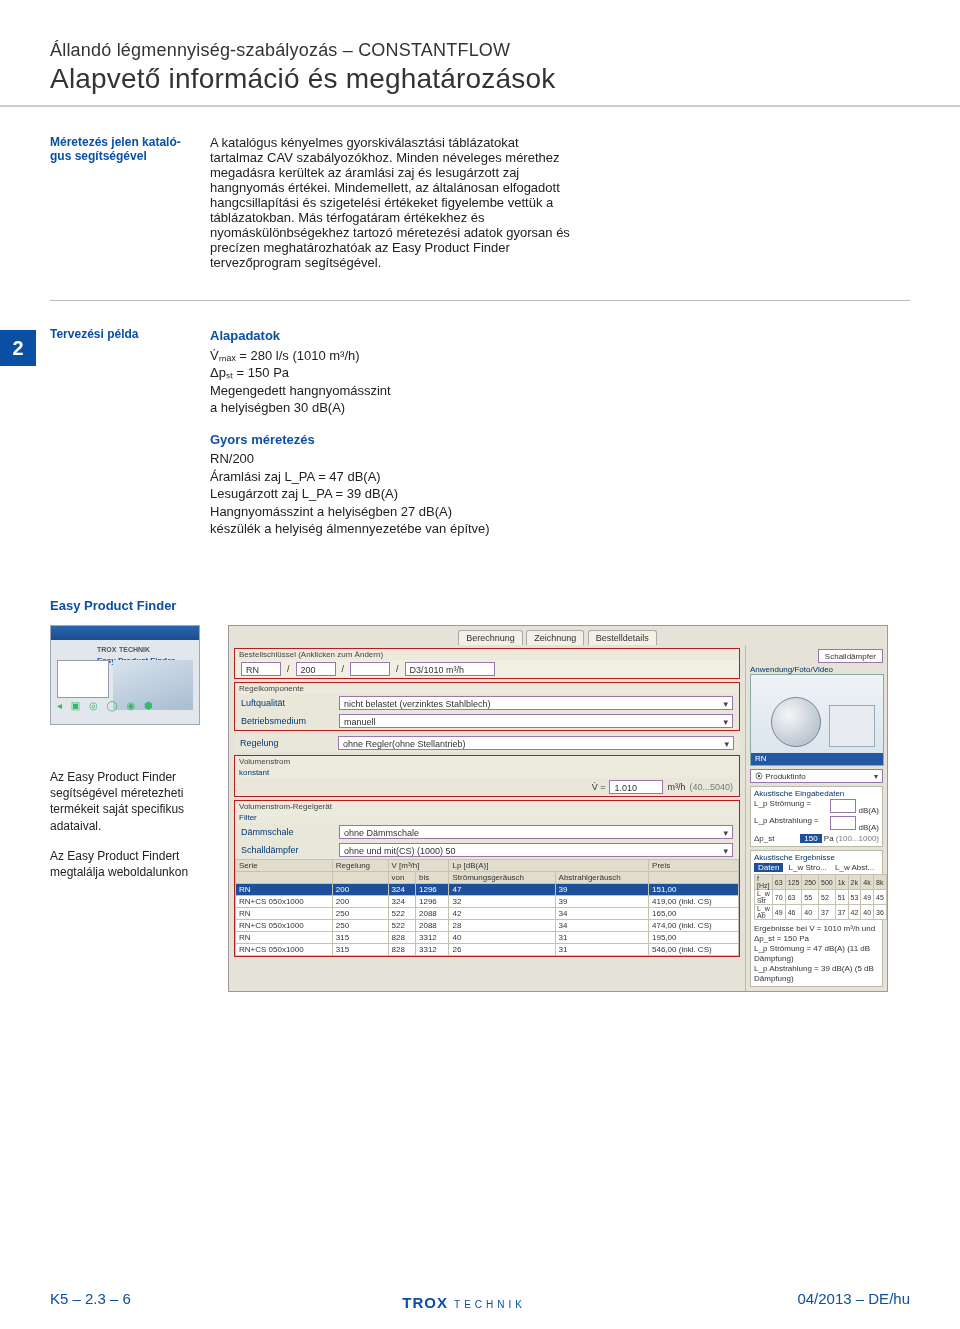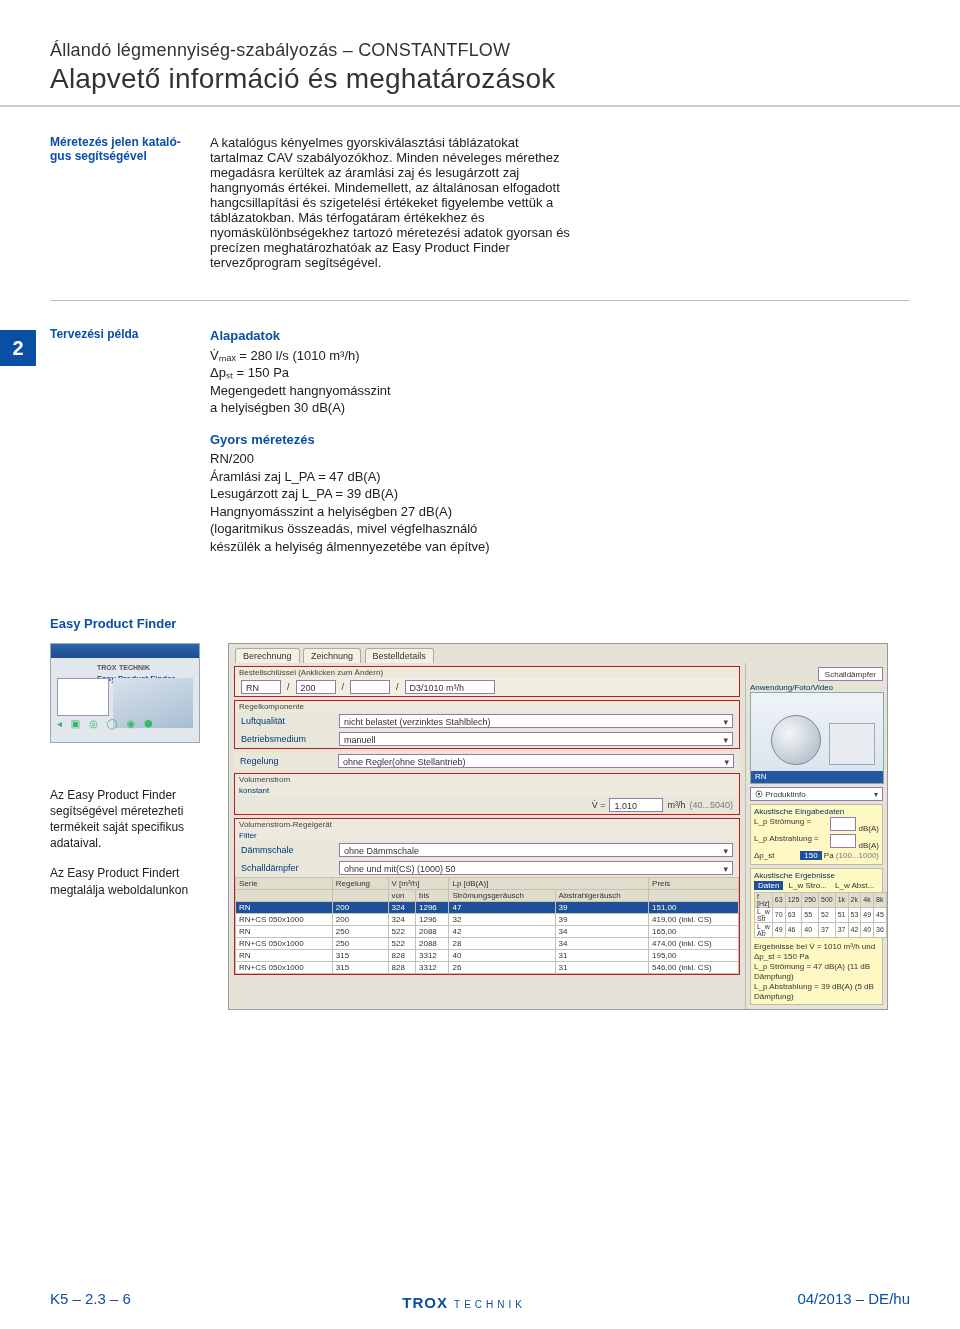--- a/index.html
+++ b/index.html
@@ -61,21 +61,21 @@
   .epf-caption .p2 { margin-top:14px; }
 
   
   .app {
     width: 660px;
     background: #e5e3d7;
     border: 1px solid #999;
     font-size: 9px;
     color: #333;
   }
-  .app .tabs { padding: 4px 6px 0 6px; }
+  .app .tabs { padding: 4px 6px 0 6px; text-align: center; }
   .app .tab {
     display:inline-block; padding:2px 7px;
     background:#f3f1e5; border:1px solid #aaa; border-bottom:none;
     border-radius:3px 3px 0 0; margin-right:1px;
   }
   .app .grpline {
     display:flex; align-items:center; gap:6px;
     padding: 2px 6px; background:#e9e7d9;
   }
   .app .grplab { color:#003a7a; font-weight:normal; width: 92px; }
@@ -107,21 +107,21 @@
   .app .grpbox { border:1px solid #b91c1c; margin:3px 5px; background:#eceadd; }
   .app .grpbox .gt {
     font-size:8px; color:#444; padding:1px 4px;
   }
   .app .tbl { width:100%; border-collapse:collapse; font-size:8px;border-radius:23px; }
   .app .tbl th, .app .tbl td {
     border:1px solid #c6c2b2; padding:1px 3px; background:#fff; text-align:left;
   }
   .app .tbl th { background:#e0ddcd; font-weight:normal; }
   .app .tbl tr.hi td { background:#1d4f9a; color:#fff; }
-  .app .sidebox { border:1px solid #bdb9aa; padding:2px 3px; margin-top:3px; background:#fef9c3; }
+  .app .sidebox { border:1px solid #bdb9aa; padding:2px 3px; margin-top:3px; background:#ffffff; }
   .app .sidebox .ttl { color:#036; font-size:8px; margin-bottom:1px;}
   .app .row { display:flex; justify-content:space-between; font-size:8px; line-height:1.3;}
   .app .mini th, .app .mini td { font-size:7px; padding:0 2px; }
 
   .footer {
     position:absolute; left:50px; right:50px; bottom:18px;
     display:flex; justify-content:space-between; align-items:center;
     color:#0a4fa3; font-size:15px;
   }
   .footer .logo { font-weight:bold; letter-spacing:1px; color:#0a4fa3;margin-top:8px; }
@@ -152,21 +152,20 @@
       <div>Δpₛₜ = 150 Pa</div>
       <div>Megengedett hangnyomásszint</div>
       <div>a helyiségben 30 dB(A)</div>
 
       <div class="blue-h" style="margin-top:14px">Gyors méretezés</div>
       <div>RN/200</div>
       <div>Áramlási zaj L_PA = 47 dB(A)</div>
       <div>Lesugárzott zaj L_PA = 39 dB(A)</div>
 
       <div style="">Hangnyomásszint a helyiségben 27 dB(A)</div>
-      <div>(logaritmikus összeadás, mivel végfelhasználó</div>
       <div>készülék a helyiség álmennyezetébe van építve)</div>
     </div>
   </div>
 
   <div class="epf-heading">Easy Product Finder</div>
   <div class="epf-row">
     <div class="epf-left">
       <div class="thumb">
         <div class="bar"></div>
         <div class="tlabel"><span>TROX</span> <span>TECHNIK</span></div>

